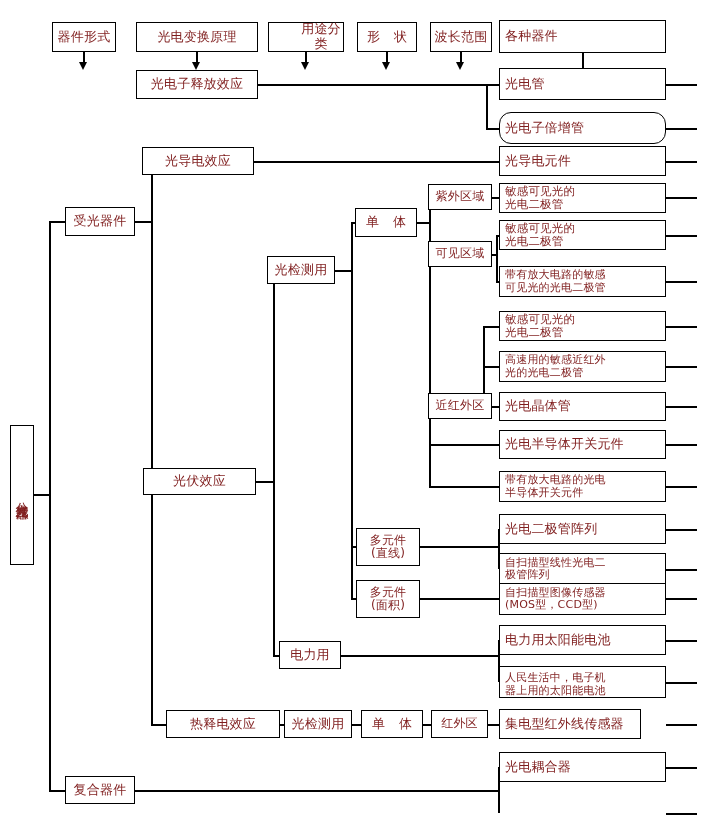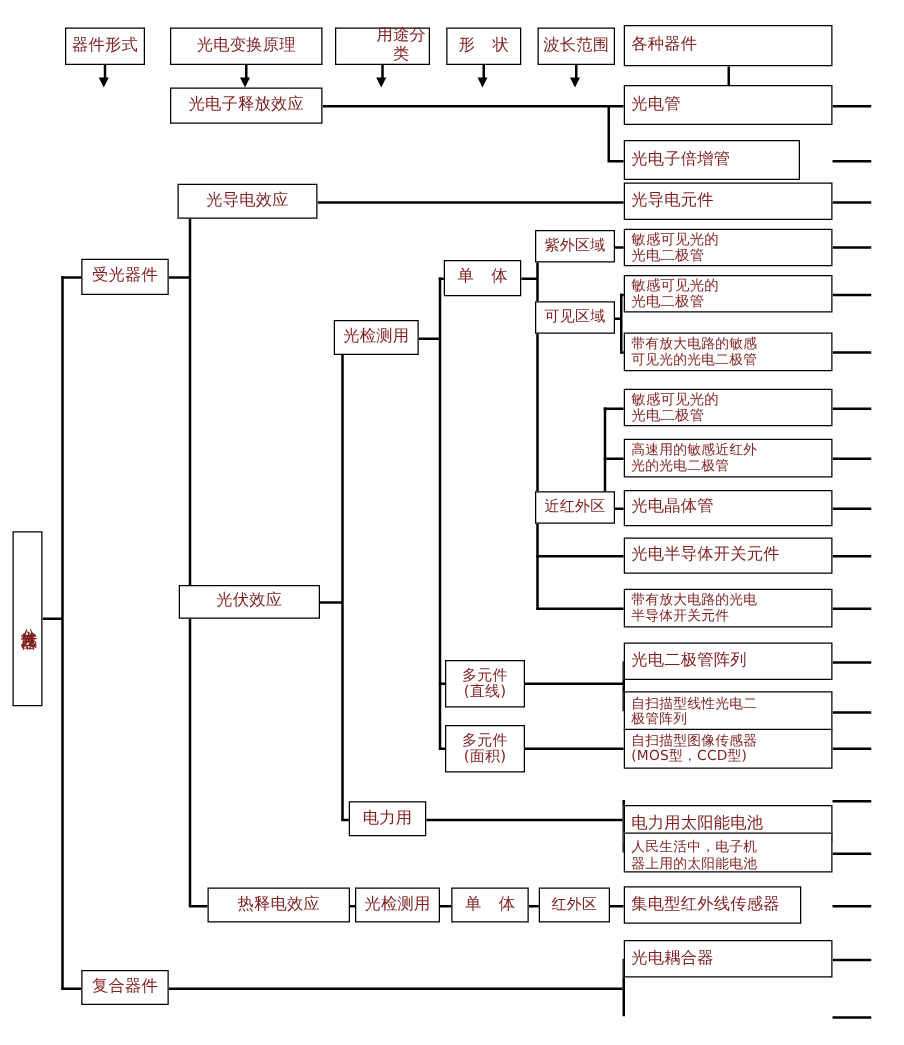--- a/index.html
+++ b/index.html
@@ -115,21 +115,21 @@
   <div class="ln h" style="left:258px;top:84px;width:229px;"></div>
   <div class="ln v" style="left:486px;top:84px;height:44px;"></div>
 
   <div class="ln h" style="left:486px;top:84px;width:13px;"></div>
   <div class="box f13 left" style="left:499px;top:68px;width:167px;height:32px;">
     <span>光电管</span>
   </div>
   <div class="ln h" style="left:666px;top:84px;width:31px;"></div>
 
   <div class="ln h" style="left:486px;top:128px;width:13px;"></div>
-  <div class="box f13 left" style="left:499px;top:112px;width:141px;height:32px;">
+  <div class="box f13 left" style="left:499px;top:112px;width:167px;height:32px;border-radius:12px;">
     <span>光电子倍增管</span>
   </div>
   <div class="ln h" style="left:666px;top:128px;width:31px;"></div>
 
   <div class="ln h" style="left:151px;top:161px;width:12px;"></div>
   <div class="box f13" style="left:142px;top:147px;width:112px;height:28px;">
     <span>光导电效应</span>
   </div>
   <div class="ln h" style="left:254px;top:161px;width:245px;"></div>
   <div class="box f13 left" style="left:499px;top:146px;width:167px;height:30px;">
@@ -262,21 +262,21 @@
 (MOS型，CCD型)</span>
   </div>
   <div class="ln h" style="left:666px;top:598px;width:31px;"></div>
 
   <div class="ln h" style="left:273px;top:655px;width:11px;"></div>
   <div class="box f13" style="left:279px;top:641px;width:62px;height:28px;">
     <span>电力用</span>
   </div>
   <div class="ln h" style="left:341px;top:655px;width:157px;"></div>
   <div class="ln v" style="left:498px;top:640px;height:42px;"></div>
-  <div class="box f13 left" style="left:499px;top:625px;width:167px;height:30px;margin-top:19px;">
+  <div class="box f13 left" style="left:499px;top:625px;width:167px;height:30px;">
     <span>电力用太阳能电池</span>
   </div>
   <div class="ln h" style="left:666px;top:640px;width:31px;"></div>
   <div class="box f11" style="left:499px;top:666px;width:167px;height:32px;flex-direction:column;align-items:flex-start;padding-left:5px;justify-content:flex-end;">
     <span style="white-space:pre-line;text-align:left;">人民生活中，电子机
 器上用的太阳能电池</span>
   </div>
   <div class="ln h" style="left:666px;top:682px;width:31px;"></div>
 
   <div class="ln h" style="left:151px;top:724px;width:17px;"></div>

